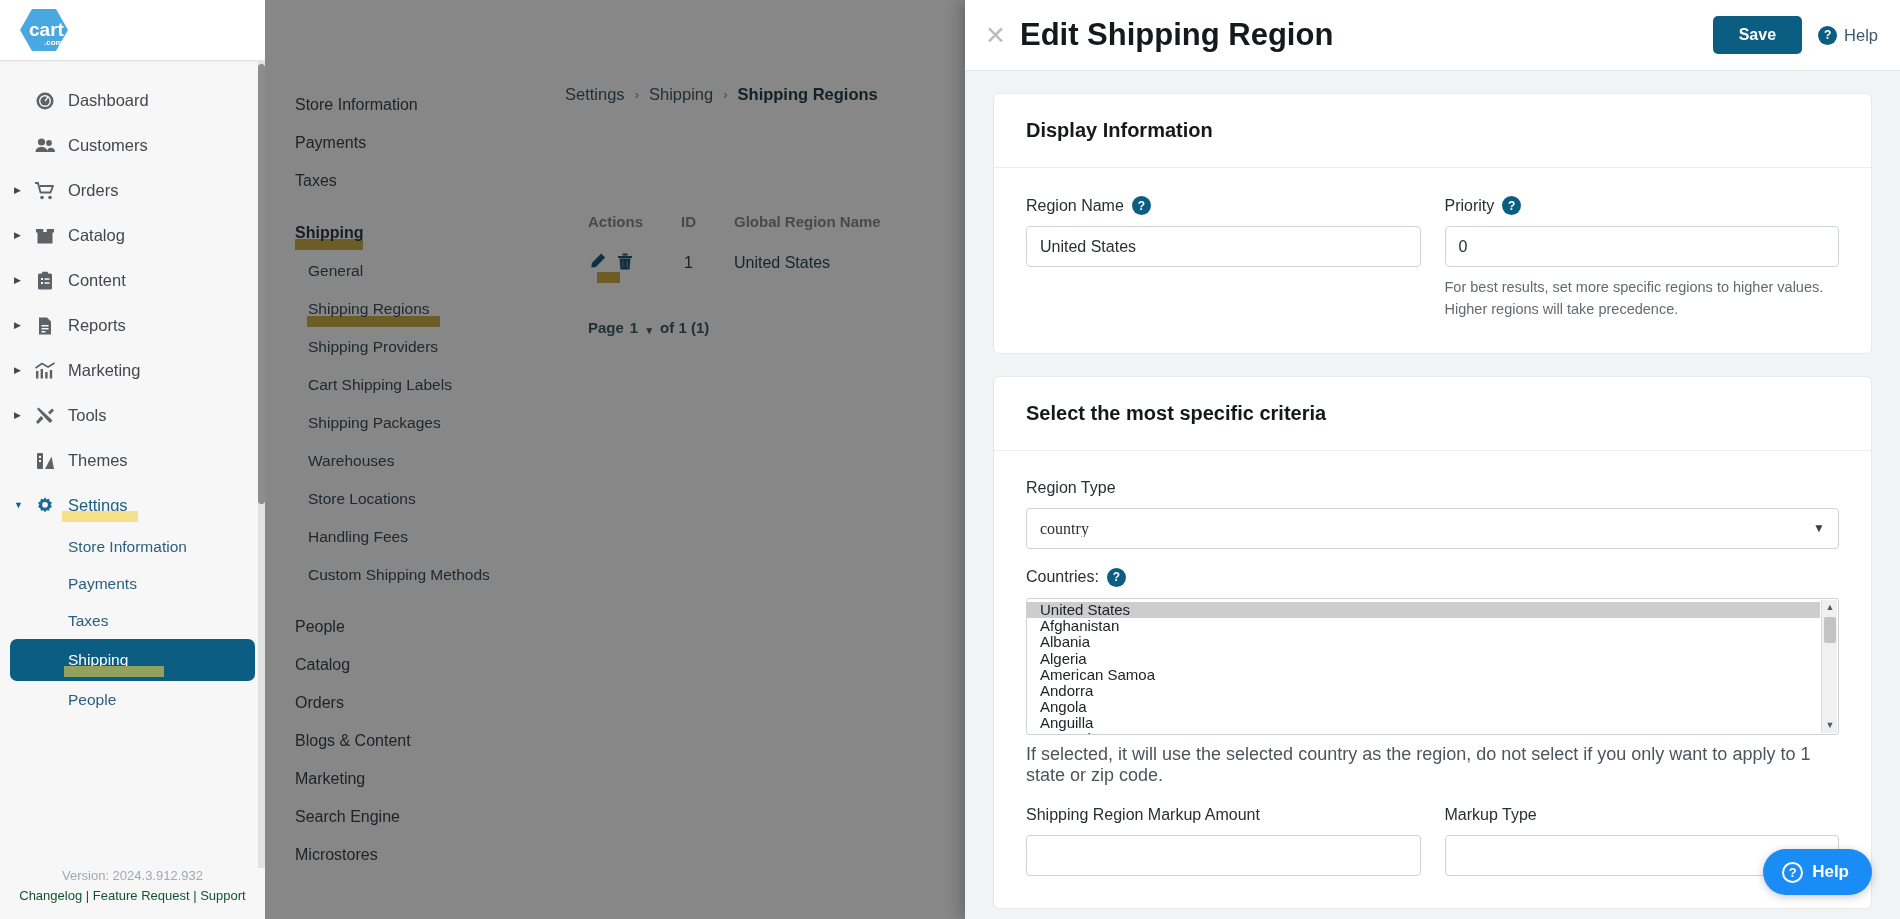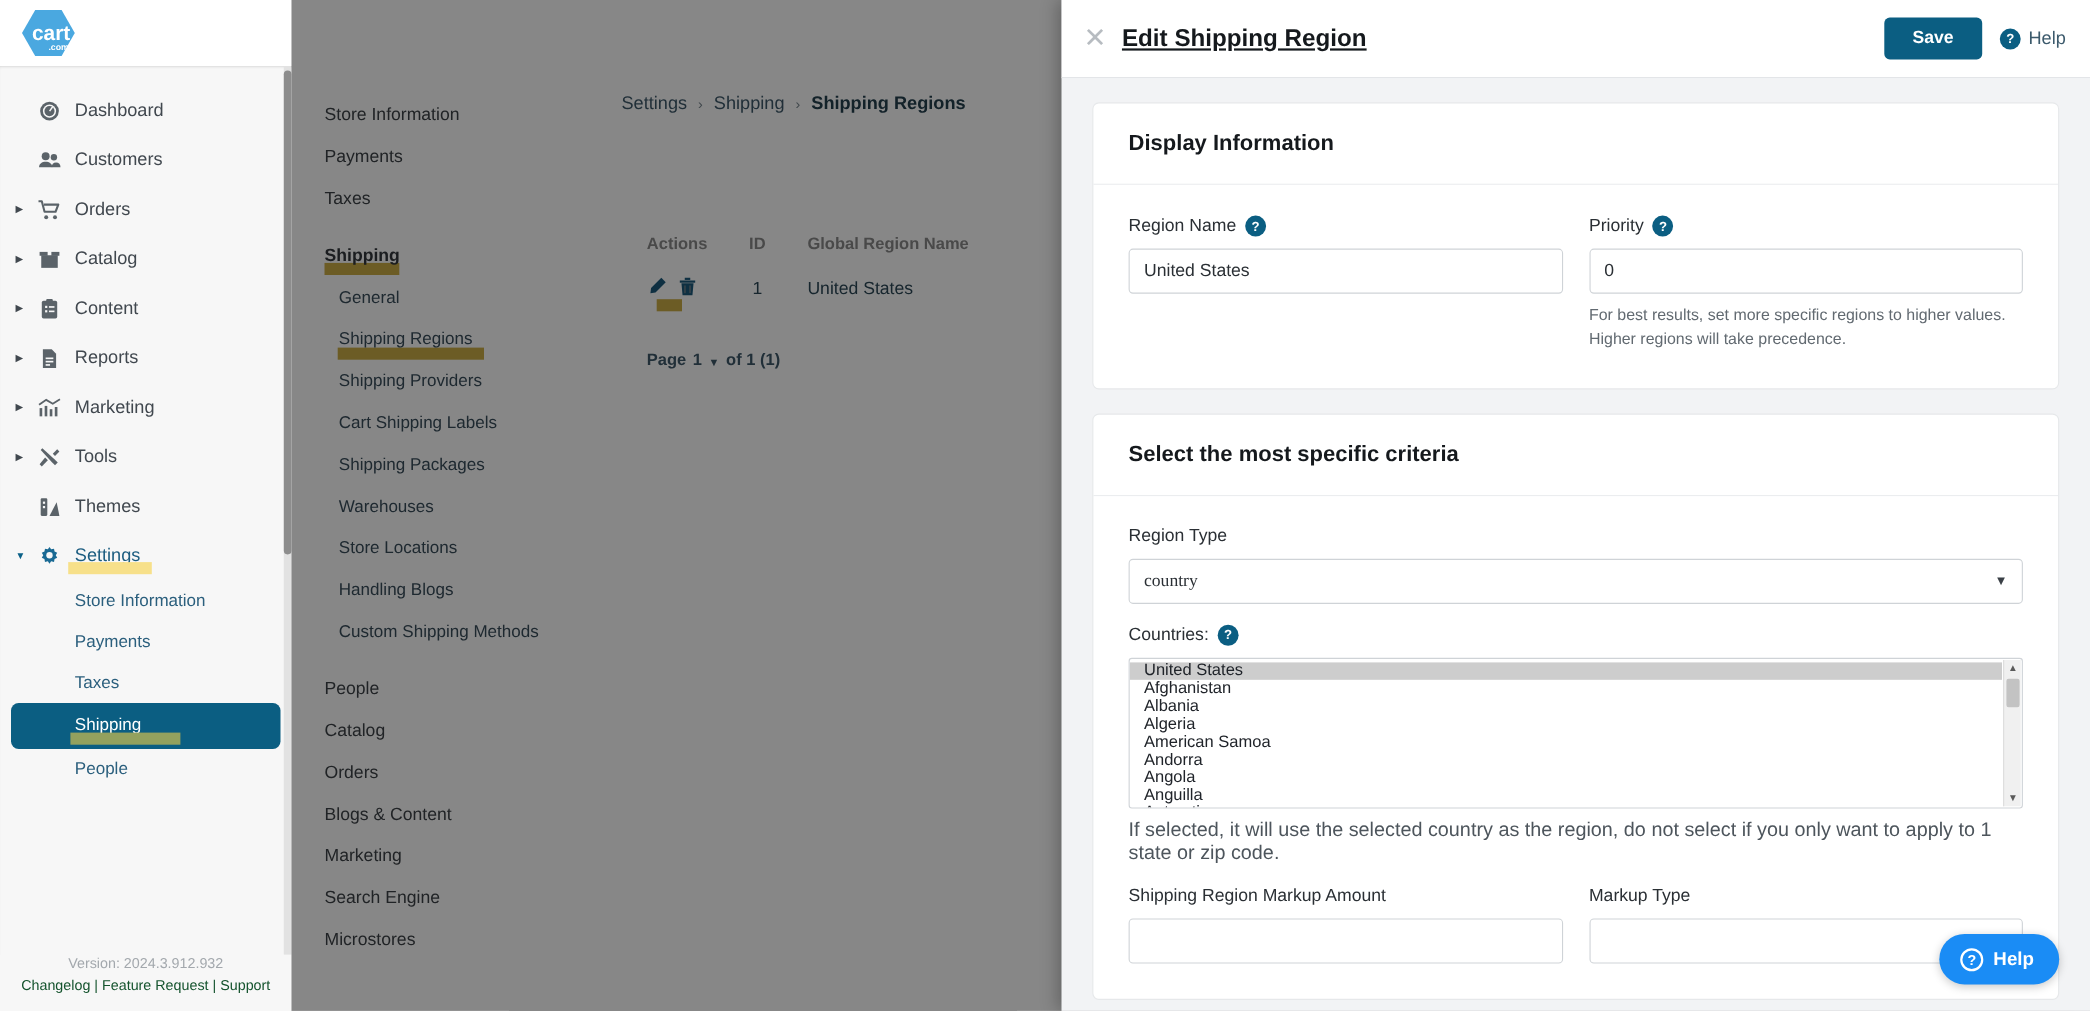--- a/index.html
+++ b/index.html
@@ -176,21 +176,21 @@
   }
   .modal-head {
     flex: none; height: 71px; background: #ffffff;
     display: flex; align-items: center; padding: 0 22px 0 20px;
     border-bottom: 1px solid #e3e5e8;
   }
   .close-x {
     font-size: 25px; color: #b7bcc1; cursor: pointer;
     margin-right: 14px; line-height: 1; font-weight: 300;
   }
-  .modal-title { font-size: 22px; font-weight: bold; color: #15191d; text-decoration: underline; }
+  .modal-title { font-size: 31px; font-weight: bold; color: #15191d; }
   .head-right { margin-left: auto; display: flex; align-items: center; gap: 16px; }
   .btn-save {
     background: #0b5e82; color: #ffffff;
     font-size: 16px; font-weight: bold;
     padding: 10px 26px; border: none; border-radius: 5px;
     cursor: pointer;
   }
   .help-link {
     display: flex; align-items: center; gap: 7px;
     color: #3c5a6c; font-size: 16.5px; cursor: pointer;
@@ -209,21 +209,21 @@
     margin-bottom: 22px; border: 1px solid #e6e8ea;
   }
   .card-head {
     padding: 25px 32px; font-size: 20px; font-weight: bold; color: #15191d;
     border-bottom: 1px solid #ebedef;
   }
   .card-body { padding: 28px 32px 32px 32px; }
   .row2 { display: flex; gap: 24px; }
   .field { flex: 1; }
   .fld-label {
-    display: flex; align-items: flex-end; gap: 8px;
+    display: flex; align-items: center; gap: 8px;
     font-size: 16px; color: #2a2f34; margin-bottom: 11px;
   }
   .fld-input {
     width: 100%; height: 41px;
     border: 1px solid #cfd3d7; border-radius: 4px;
     padding: 0 13px; font-size: 16px; color: #2a2f34;
     font-family: "Liberation Sans", sans-serif;
     background: #ffffff;
   }
   .fld-hint { font-size: 14.5px; color: #626a71; margin-top: 9px; line-height: 1.55; }
@@ -498,21 +498,21 @@
     <div class="set-sub">
         <span class="set-text">Shipping Packages</span>
       </div>
     <div class="set-sub">
         <span class="set-text">Warehouses</span>
       </div>
     <div class="set-sub">
         <span class="set-text">Store Locations</span>
       </div>
     <div class="set-sub">
-        <span class="set-text">Handling Blogs</span>
+        <span class="set-text">Handling Fees</span>
       </div>
     <div class="set-sub">
         <span class="set-text">Custom Shipping Methods</span>
       </div>
     <div class="gap"></div>
     <div class="set-link">
         <span class="set-text">People</span>
       </div>
     <div class="set-link">
         <span class="set-text">Catalog</span>

